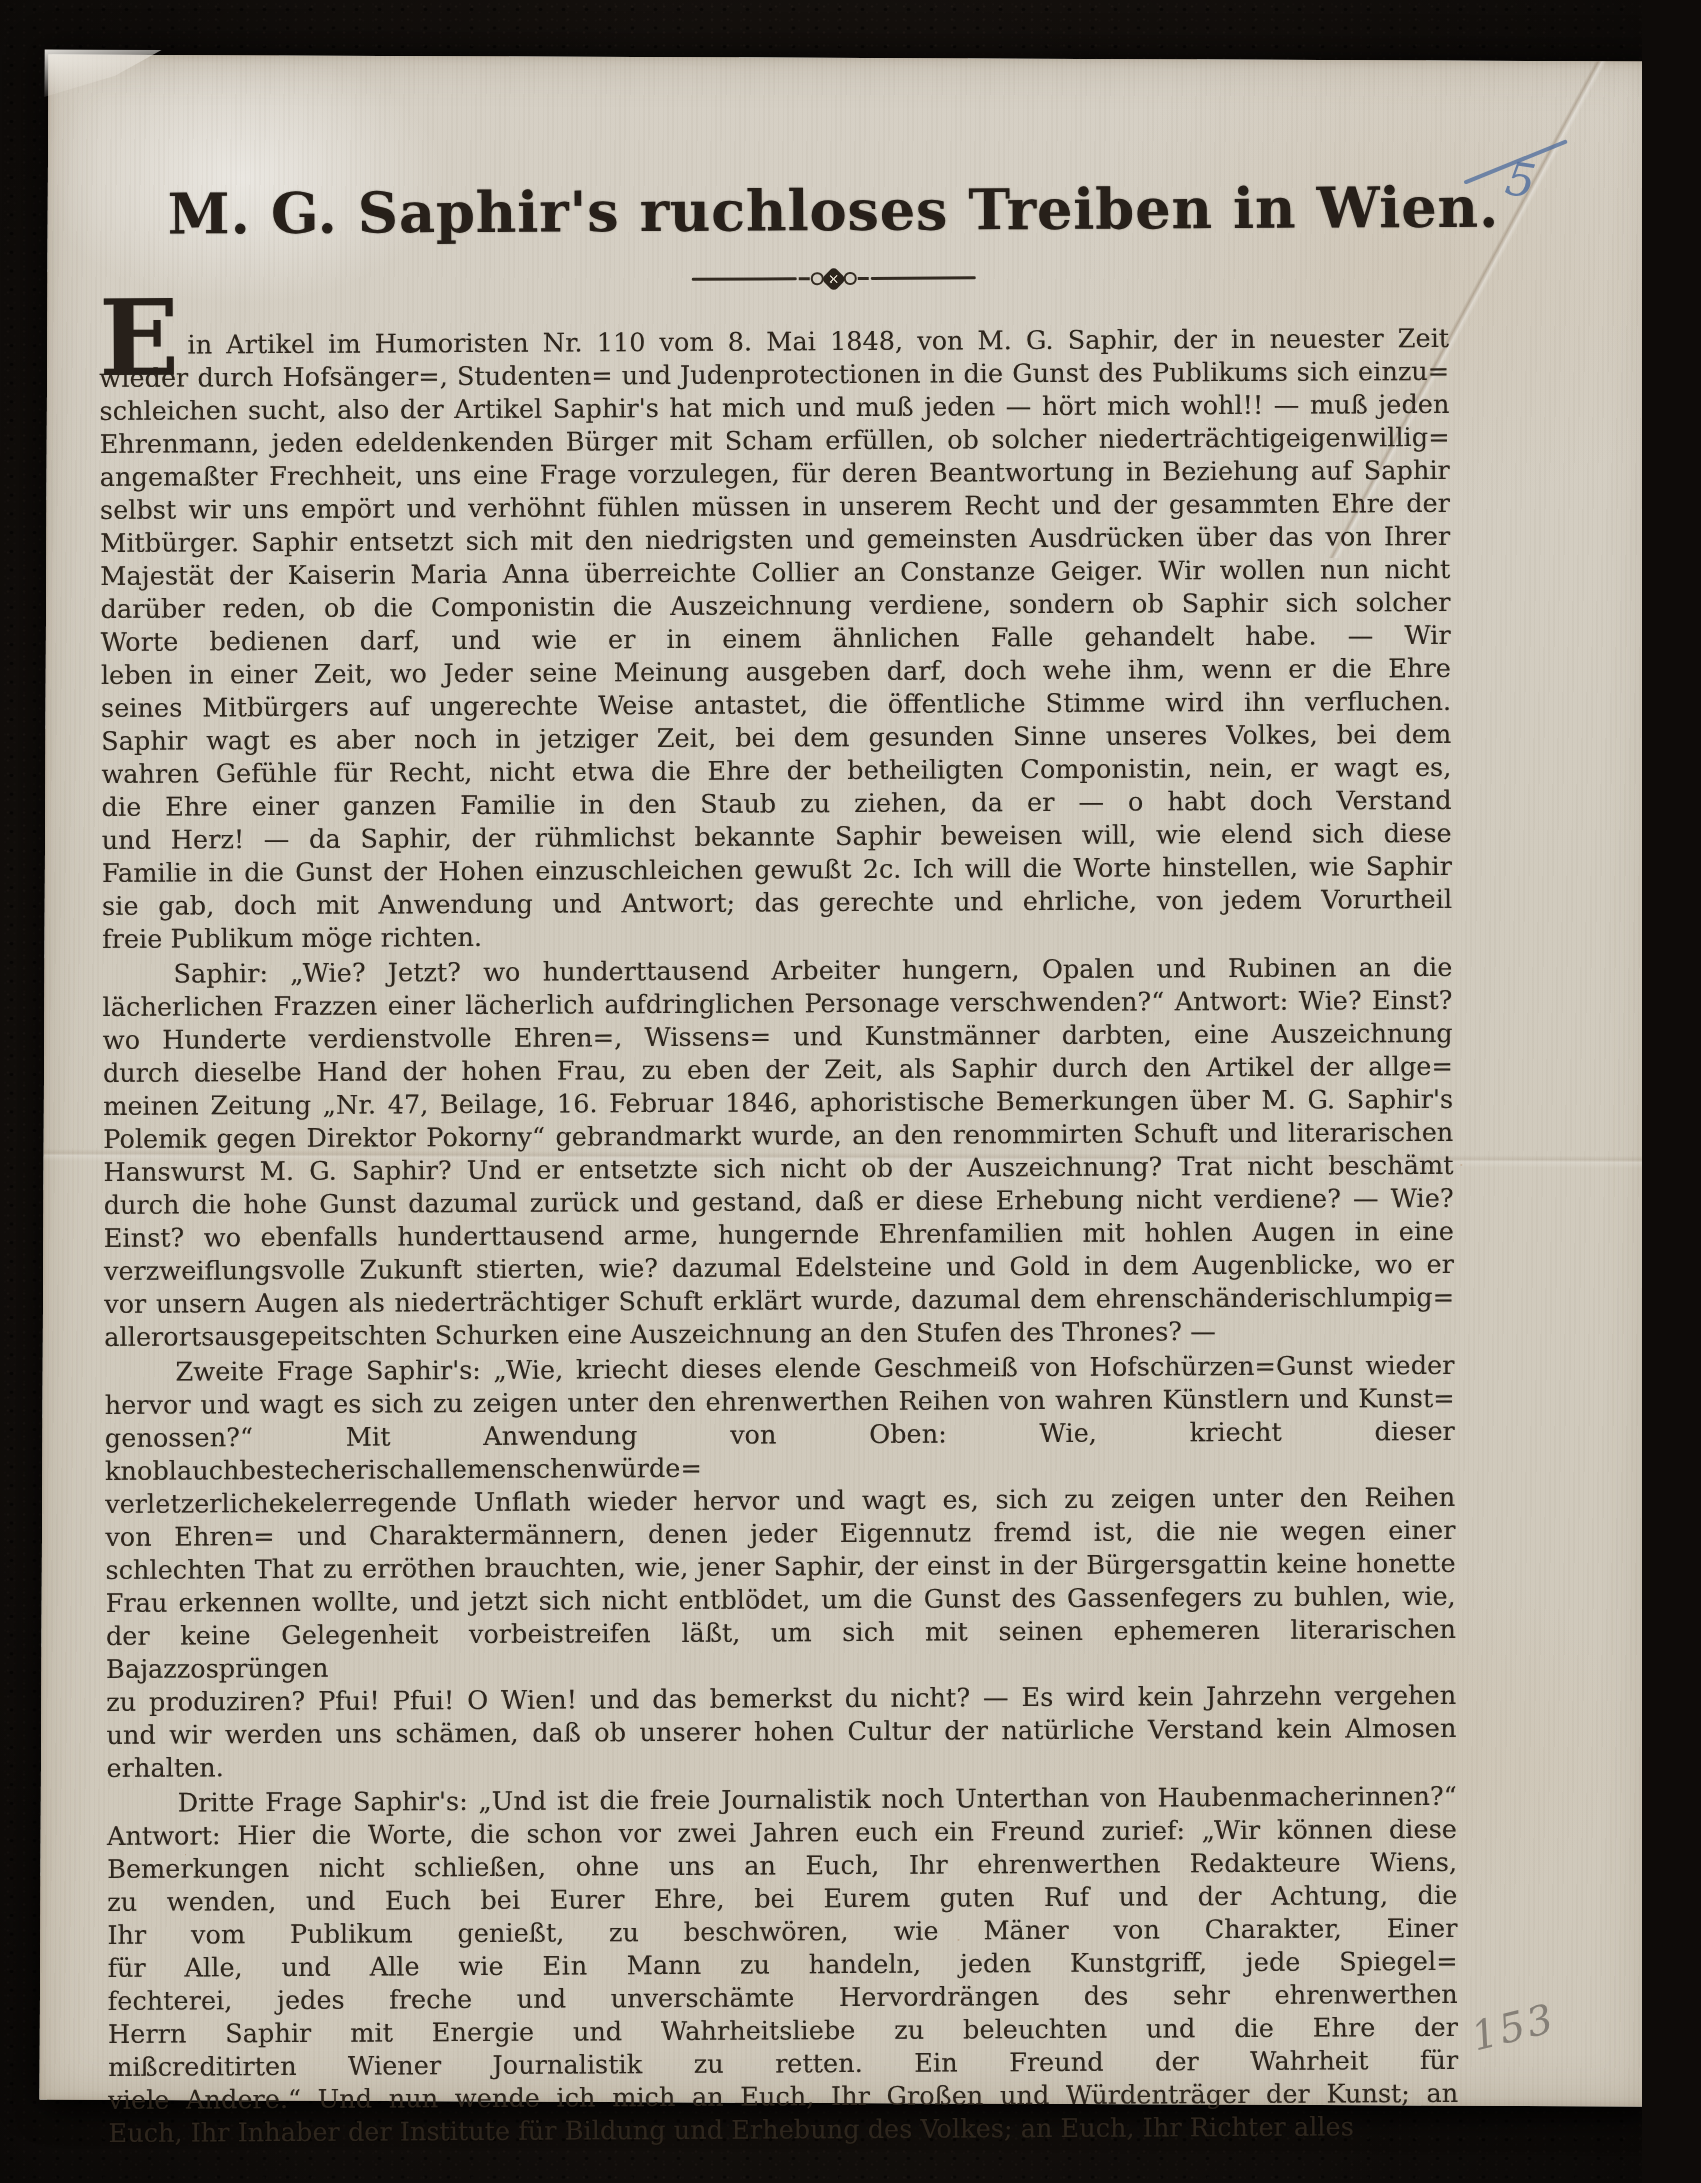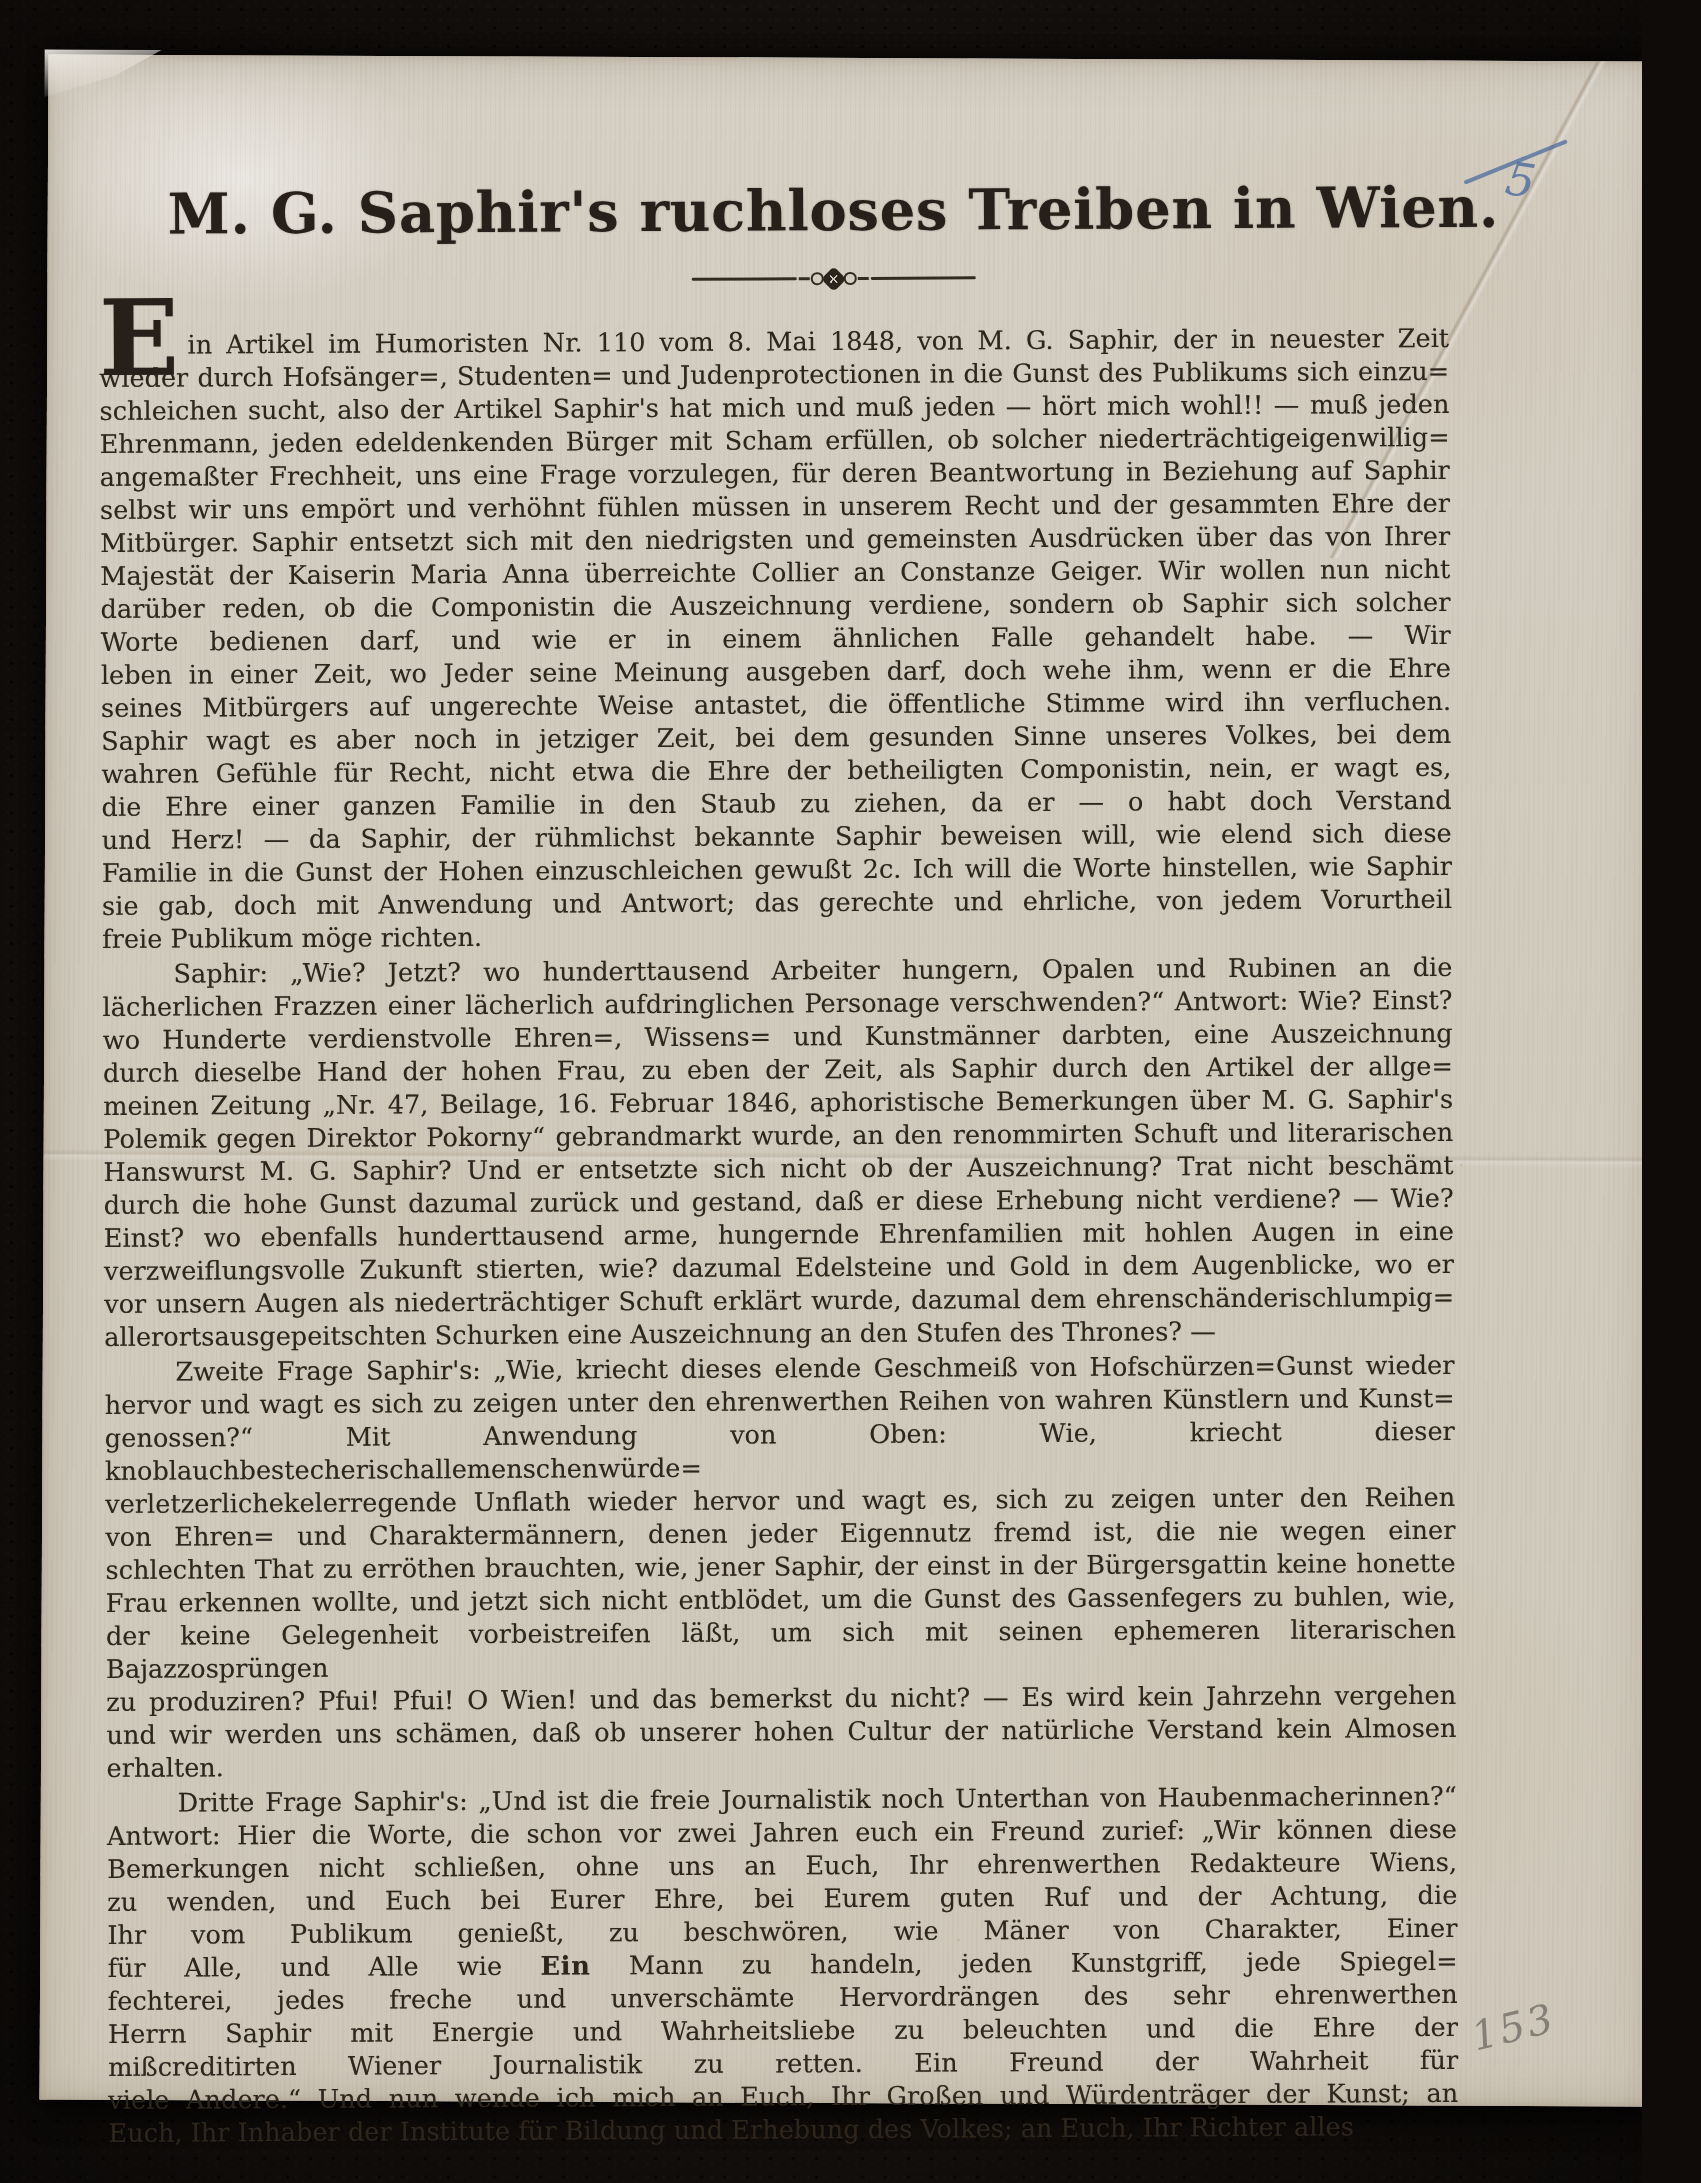--- a/index.html
+++ b/index.html
@@ -106,21 +106,21 @@
   .para { margin-top:2.1px; }
   .line { text-align:justify; text-align-last:justify; white-space:normal; }
   .line.last { text-align-last:left; }
   .para.indent .line:first-child { text-indent:71px; }
   .dropcap {
     font-size:105px; font-weight:bold; line-height:0;
     position:relative; top:21px;
     margin-right:8.3px;
     color:#27201a;
   }
-  .line b { font-weight:bold; letter-spacing:0.7px; }
+  .line b { font-weight:normal; letter-spacing:0.7px; }
   .anno-blue-slash {
     position:absolute; left:1460px; top:160px;
     width:111px; height:3.5px; background:#54719f;
     border-radius:2.1px;
     transform:rotate(-22deg);
     opacity:.8; z-index:3;
   }
   .anno-blue-number {
     position:absolute; left:1506px; top:153px;
     font-size:46px; color:#54719f;

